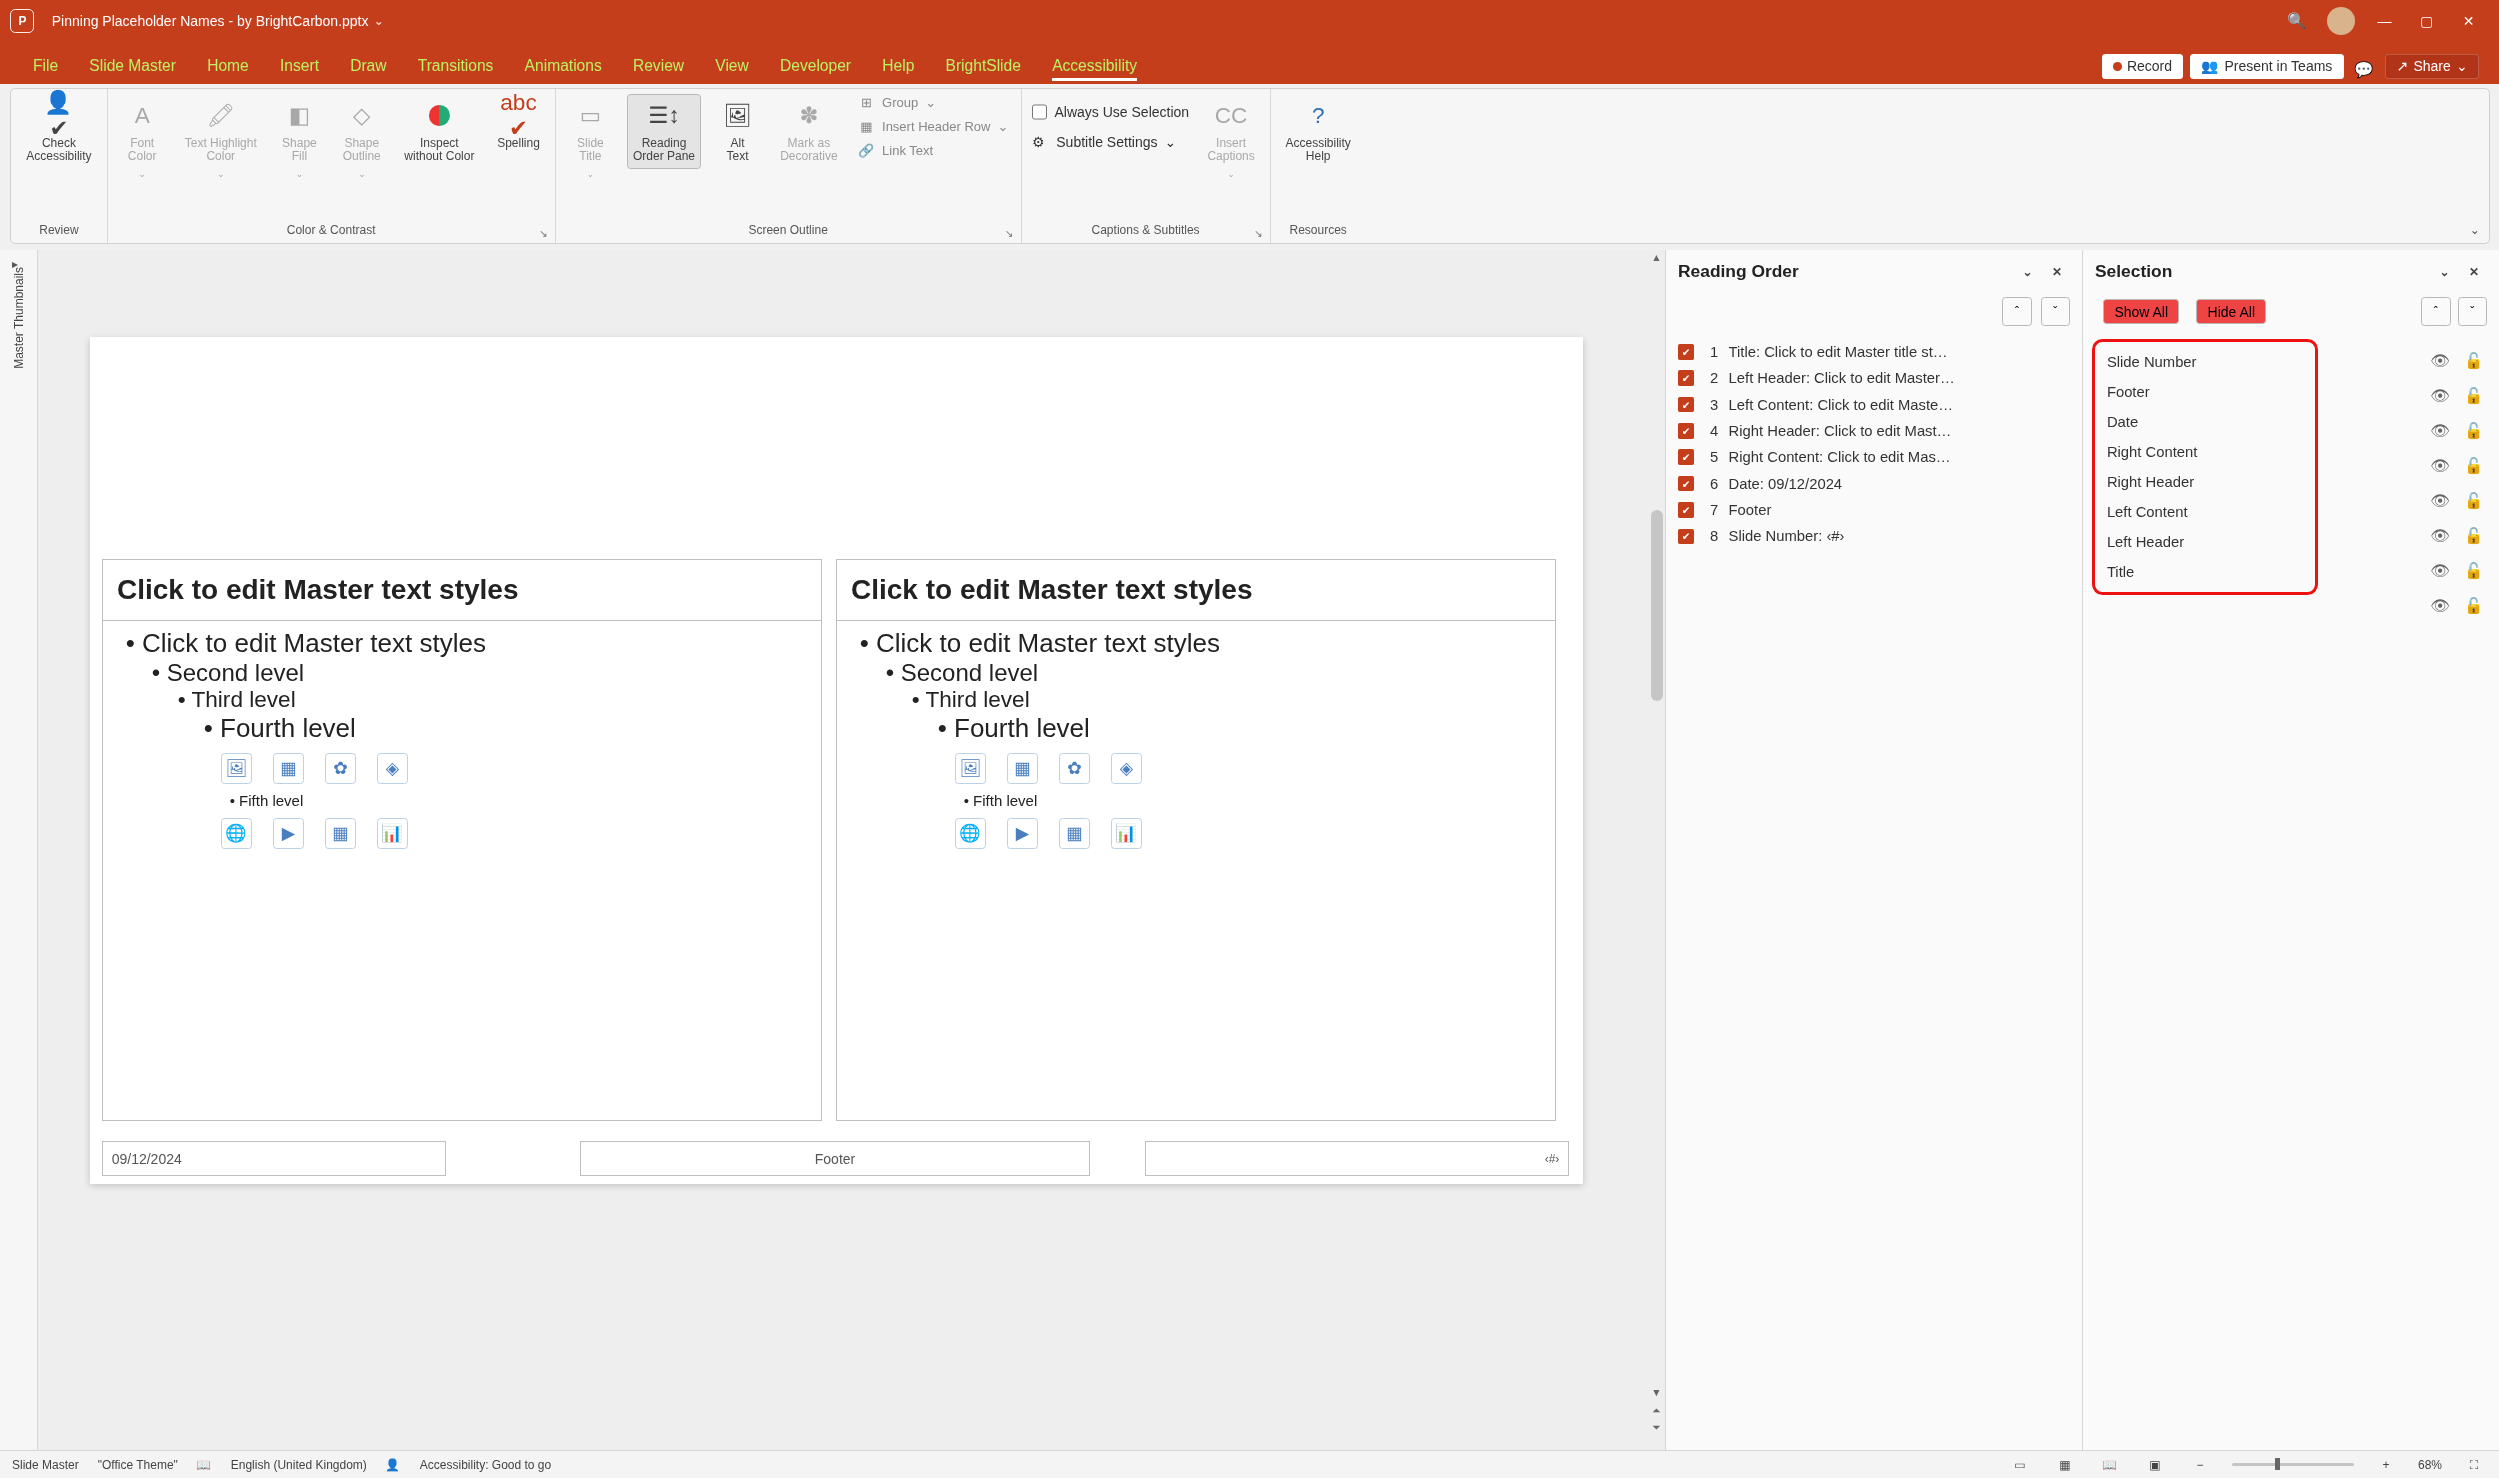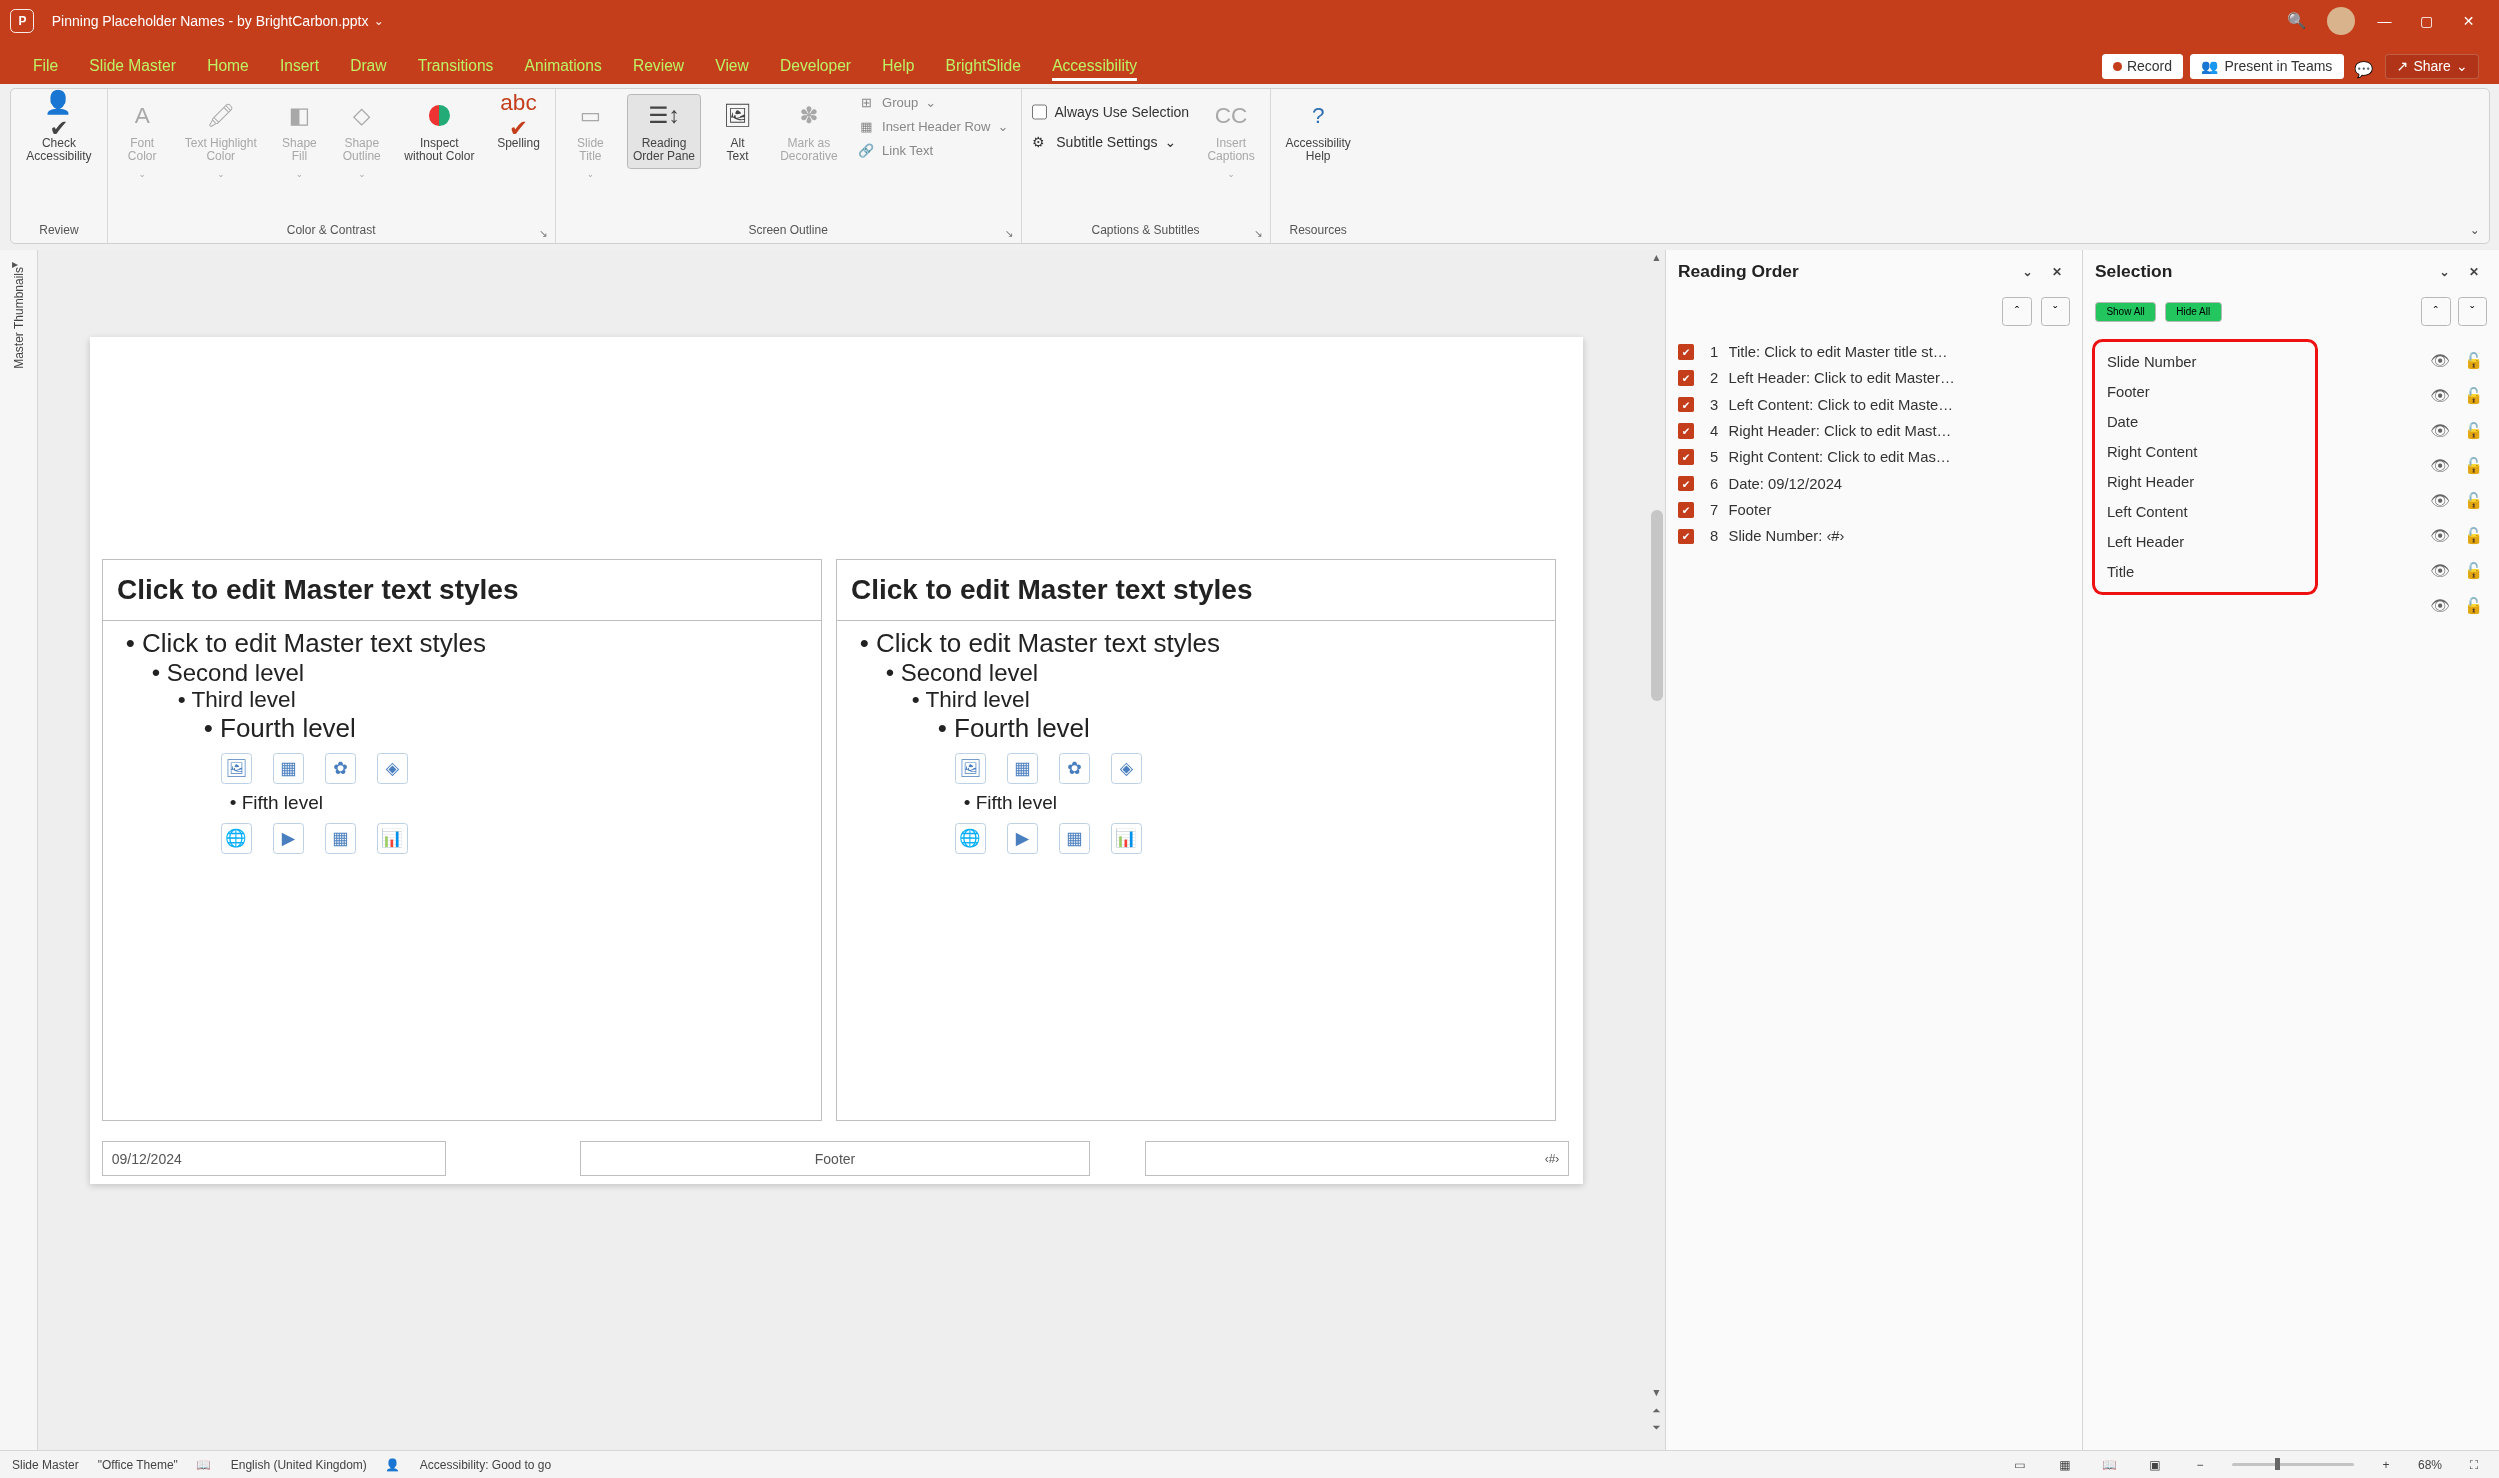--- a/index.html
+++ b/index.html
@@ -58,39 +58,39 @@
 .ph-half { top:222px; width:720px; height:562px; }
 .ph-half.left { left:12px; }
 .ph-half.right { left:746px; }
 .ph-head { height:61px; border-bottom:0.9px solid #bfbfbf; display:flex;align-items:center;padding:0 14px;font-size:28px;font-weight:600;color:#222;background:#fff;}
 .ph-body { padding:7px 14px; font-size:26px; color:#222; }
 .ph-body ul{ list-style:none; margin-left:8.7px;}
 .ph-body li::before{content:"• "; }
 .ph-body .lv2{margin-left:26px;font-size:24px;}
 .ph-body .lv3{margin-left:52px;font-size:22.6px;}
 .ph-body .lv4{margin-left:78px;font-size:26px;}
-.ph-body .lv5{margin-left:104px;font-size:19px;}
+.ph-body .lv5{margin-left:104px;font-size:15px;}
 .icon-grid{display:flex;gap:21px;margin:8.7px 0 8.7px 104px;}
 .icon-grid span{width:31px;height:31px;border:0.9px solid #bcd0e6;border-radius:3.5px;display:inline-flex;align-items:center;justify-content:center;font-size:17.4px;color:#4a7fbf;}
 .ph-date{ left:12px; top:804px; width:344px; height:35px; font-size:14px; color:#555; display:flex;align-items:center;padding:0 8.7px;}
 .ph-footer{ left:490px; top:804px; width:510px; height:35px; font-size:14px; color:#555; display:flex;align-items:center;justify-content:center;}
 .ph-num{ left:1055px; top:804px; width:424px; height:35px; font-size:12px; color:#555; display:flex;align-items:center;justify-content:flex-end;padding:0 8.7px;}
 .vscroll{position:absolute;right:0;top:0;bottom:0;width:17.4px;}
 .vscroll .thumb{position:absolute;right:1.7px;top:260px;width:12px;height:191px;background:#c6c6c6;border-radius:6px;}
 .vscroll .arrow{position:absolute;right:1.7px;width:14px;height:14px;font-size:10.4px;color:#666;text-align:center;}
 .vscroll .a1{top:1.7px;} .vscroll .a2{bottom:49px;} .vscroll .a3{bottom:31px;} .vscroll .a4{bottom:14px;}
 
 
 .pane { width:417px; background:#fafafa; border-left:0.9px solid #d6d6d6; display:flex; flex-direction:column; }
 .pane-header{ display:flex;align-items:center;justify-content:space-between;padding:8.7px 12px;font-size:17.4px;font-weight:600;color:#222; }
 .pane-header .ctrls{display:flex;gap:3.5px;}
 .pane-header .pbtn{width:26px;height:26px;display:flex;align-items:center;justify-content:center;font-size:12px;color:#444;border:0.9px solid transparent;}
 .pane .toolbar{display:flex;gap:8.7px;padding:3.5px 12px 8.7px;justify-content:flex-end;}
 .sqbtn{width:29.5px;height:29.5px;border:0.9px solid #b8b8b8;border-radius:3.5px;display:flex;align-items:center;justify-content:center;font-size:12px;}
-.pillbtn{padding:3.5px 10.4px;border:0.9px solid #b8b8b8;border-radius:3.5px;font-size:10px;background:#22c55e;}
+.pillbtn{padding:3.5px 10.4px;border:0.9px solid #b8b8b8;border-radius:3.5px;font-size:14px;background:#ef4444;margin-left:8px;}
 .ro-list{padding:3.5px 8.7px;}
 .ro-item{display:flex;align-items:center;gap:10.4px;padding:5.2px 3.5px;font-size:14.8px;color:#333;}
 .ro-item .cb{width:15.6px;height:15.6px;background:#C43E1C;display:inline-flex;align-items:center;justify-content:center;color:#fff;font-size:10.4px;border-radius:1.7px;}
 .ro-item .num{width:14px;text-align:right;color:#333;}
 .ro-item .txt{flex:1;white-space:nowrap;overflow:hidden;text-overflow:ellipsis;}
 
 .sel-body{position:relative;padding:3.5px 8.7px;}
 .sel-list{ border:3.5px solid #e11; border-radius:10.4px; padding:5.2px 7px; width:226px; }
 .sel-line{display:flex;align-items:center;padding:7px 5.2px;}
 .sel-line .name{flex:0 0 200px;font-size:14.8px;color:#333;}

